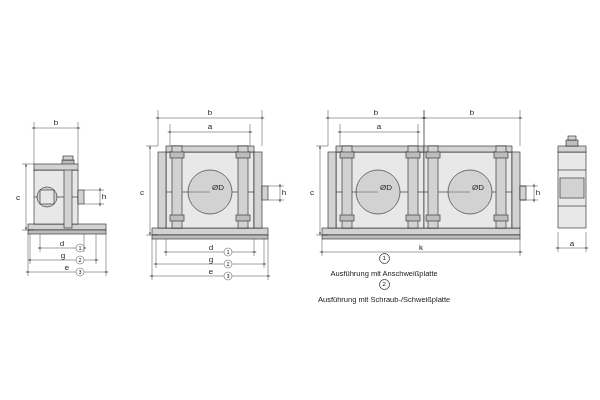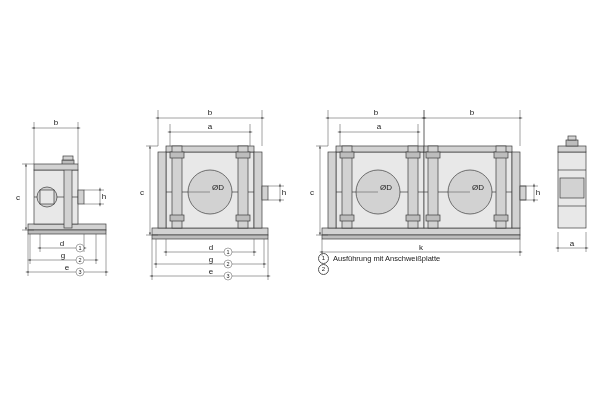--- a/index.html
+++ b/index.html
@@ -30,20 +30,21 @@
     top: 253px;
     font-size: 7.5px;
     color: #1a1a1a;
     line-height: 11px;
     white-space: nowrap;
   }
   .legend div {
     display: flex;
     align-items: center;
     gap: 4px;
+    flex-direction: column;
   }
   .legend .num {
     display: inline-block;
     width: 9px;
     height: 9px;
     border: 0.6px solid #555;
     border-radius: 50%;
     font-size: 6px;
     line-height: 8.5px;
     text-align: center;
@@ -256,16 +257,17 @@
     </g>
   </svg>
 
   <div class="legend">
     <div>
       <span class="num">1</span>
       <span>Ausführung mit Anschweißplatte</span>
     </div>
     <div>
       <span class="num">2</span>
+      <span>Ausführung mit Schraub-/Schweißplatte</span>
     </div>
   </div>
 
 </div>
 
 </body></html>

